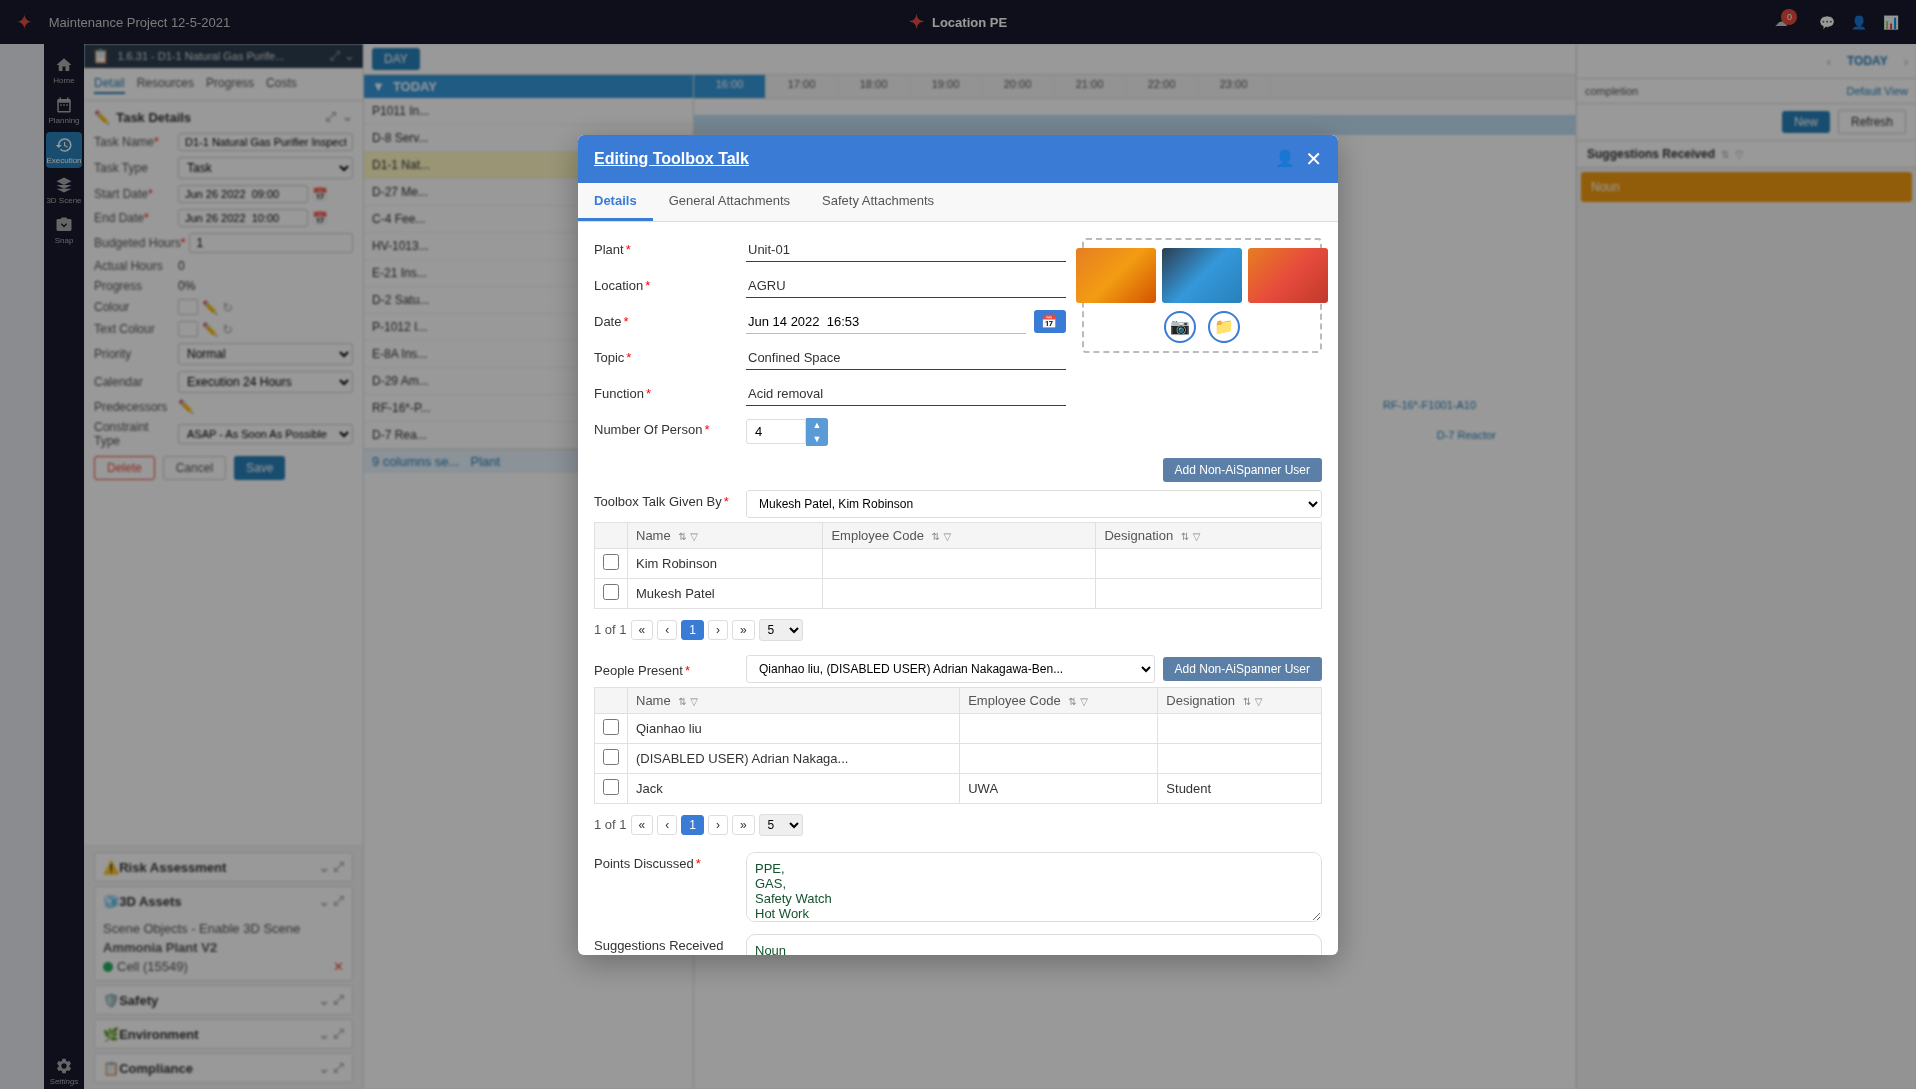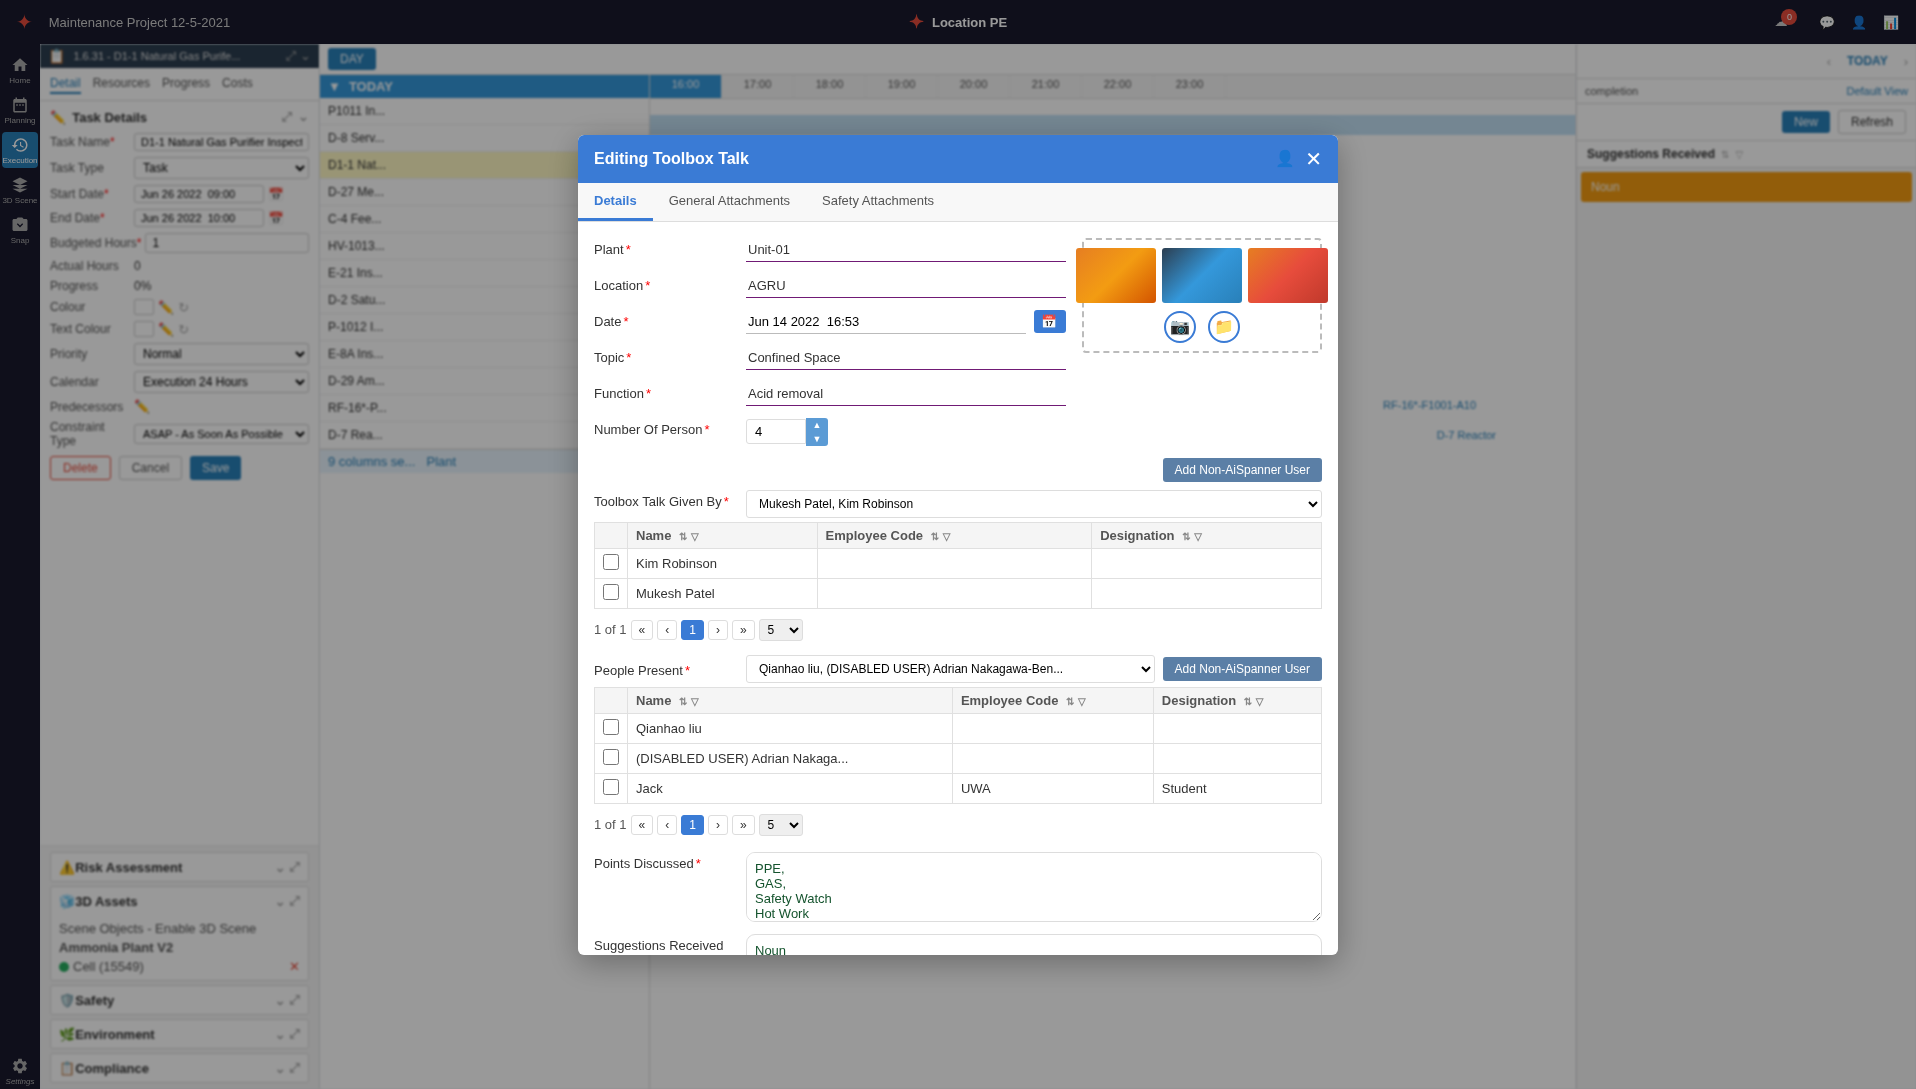--- a/index.html
+++ b/index.html
@@ -16,21 +16,21 @@
       position: relative;
       z-index: 10;
     }
     .top-header .logo { display: flex; align-items: center; gap: 8px; }
     .top-header .project-title { margin-left: 16px; color: #ccc; font-size: 13px; }
     .top-header .center-logo { position: absolute; left: 50%; transform: translateX(-50%); display: flex; align-items: center; gap: 8px; color: white; font-size: 18px; font-weight: bold; }
     .top-header .right-icons { margin-left: auto; display: flex; align-items: center; gap: 16px; color: #ccc; }
     .badge { background: #e74c3c; color: white; border-radius: 50%; width: 16px; height: 16px; font-size: 9px; display: inline-flex; align-items: center; justify-content: center; position: relative; top: -6px; left: -6px; }
 
     
-    .main-layout { display: flex; height: calc(1089px - 44px); }
+    .main-layout { display: flex; height: calc(1089px - 44px); padding-left: 44px; }
 
     
     .icon-sidebar {
       width: 40px;
       background: #1a1a2e;
       display: flex;
       flex-direction: column;
       align-items: center;
       padding-top: 8px;
       gap: 4px;
@@ -168,21 +168,21 @@
     }
     .modal-header {
       background: #3a7bd5;
       color: white;
       padding: 14px 16px;
       display: flex;
       align-items: center;
       justify-content: space-between;
       border-radius: 6px 6px 0 0;
     }
-    .modal-title { font-size: 16px; font-weight: bold; }
+    .modal-title { font-size: 16px; font-weight: bold; text-decoration: underline; }
     .modal-header-icons { display: flex; gap: 10px; align-items: center; }
     .modal-close { cursor: pointer; font-size: 20px; line-height: 1; }
     .modal-tabs { display: flex; border-bottom: 1px solid #ddd; background: #f8f8f8; }
     .modal-tab { padding: 10px 16px; cursor: pointer; font-size: 13px; color: #555; border-bottom: 3px solid transparent; }
     .modal-tab.active { color: #3a7bd5; border-bottom: 3px solid #3a7bd5; font-weight: bold; }
     .modal-body { padding: 16px; }
 
     .form-row { display: flex; align-items: flex-start; margin-bottom: 12px; gap: 12px; }
     .form-label { min-width: 140px; font-size: 13px; color: #333; padding-top: 4px; }
     .form-label.required::after { content: '*'; color: red; margin-left: 2px; }
@@ -207,21 +207,21 @@
     .thumb-3 { background: linear-gradient(135deg, #e67e22 0%, #e74c3c 50%, #c0392b 100%); }
     .image-upload-icons { display: flex; gap: 12px; }
     .upload-icon { width: 32px; height: 32px; border-radius: 50%; border: 2px solid #3a7bd5; display: flex; align-items: center; justify-content: center; cursor: pointer; color: #3a7bd5; font-size: 16px; }
 
     .people-dropdown { display: flex; align-items: center; gap: 8px; flex: 1; }
     .people-select { flex: 1; border: 1px solid #ddd; border-radius: 3px; padding: 5px 8px; font-size: 12px; background: white; }
     .btn-add-nonai { background: #5b7fa6; color: white; border: none; padding: 5px 12px; border-radius: 3px; cursor: pointer; font-size: 12px; white-space: nowrap; }
 
     
     .mini-table { width: 100%; border-collapse: collapse; font-size: 12px; }
-    .mini-table th { background: #f5f5f5; border: 1px solid #e0e0e0; padding: 5px 8px; text-align: left; font-weight: 700; color: #555; }
+    .mini-table th { background: #f5f5f5; border: 1px solid #e0e0e0; padding: 5px 8px; text-align: left; font-weight: 400; color: #555; }
     .mini-table td { border: 1px solid #e0e0e0; padding: 5px 8px; color: #333; }
     .table-checkbox { width: 16px; height: 16px; cursor: pointer; }
     .sort-icon { font-size: 10px; color: #888; cursor: pointer; margin-left: 4px; }
     .filter-icon { font-size: 10px; color: #888; cursor: pointer; }
 
     
     .pagination { display: flex; align-items: center; gap: 4px; padding: 6px 0; font-size: 12px; color: #555; }
     .page-btn { border: 1px solid #ddd; background: white; padding: 2px 7px; border-radius: 3px; cursor: pointer; font-size: 12px; color: #333; }
     .page-btn.active { background: #3a7bd5; color: white; border-color: #3a7bd5; }
     .page-btn:disabled { color: #ccc; cursor: default; }

